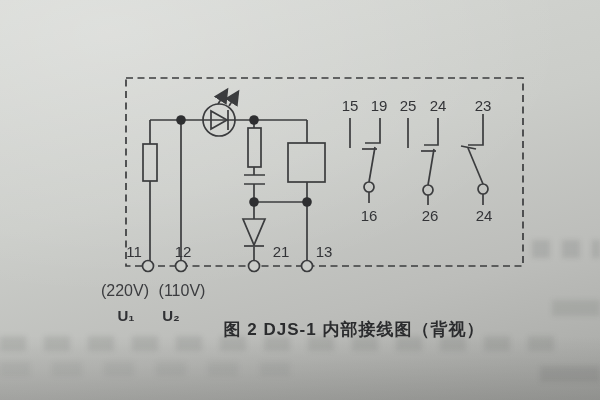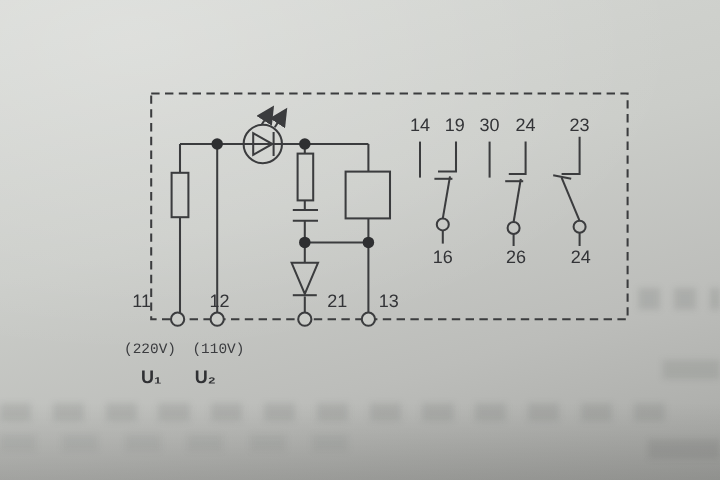--- a/index.html
+++ b/index.html
@@ -8,21 +8,21 @@
     font-family:"Liberation Sans","DejaVu Sans",sans-serif;
     background:
       radial-gradient(140% 120% at 18% 8%, rgba(255,255,255,0.25), rgba(0,0,0,0) 55%),
       linear-gradient(0deg, rgba(55,55,53,0.20), rgba(0,0,0,0) 16%),
       linear-gradient(165deg, #d6d8d4 0%, #cbcdc9 42%, #bcbdba 72%, #a6a7a4 100%);
   }
   .lbl{
     position:absolute;transform:translate(-50%,-50%);
     color:#333437;font-size:15px;line-height:1;white-space:nowrap;
   }
-  .volt{font-size:12px;color:#3b3c3f;font-family:Liberation Mono, monospace;}
+  .volt{font-size:16px;color:#3b3c3f;}
   .ulbl{font-size:15px;font-weight:bold;color:#303134;margin-top:38px;}
   #caption{
     position:absolute;left:354px;top:329px;transform:translate(-50%,-50%);
     font-size:17px;font-weight:600;color:#2b2c2e;letter-spacing:1px;white-space:nowrap;
   }
   svg{position:absolute;left:0;top:0;}
   .bleed{position:absolute;filter:blur(2.5px);pointer-events:none;}
 </style>
 </head>
 <body>
@@ -125,34 +125,35 @@
     </g>
 
     <g stroke="#3b3c3e" stroke-width="1.7" fill="#cbcdc9">
       <circle cx="148" cy="266" r="5.5"></circle>
       <circle cx="181" cy="266" r="5.5"></circle>
       <circle cx="254" cy="266" r="5.5"></circle>
       <circle cx="307" cy="266" r="5.5"></circle>
     </g>
   </svg>
 
-  <div class="lbl" style="left:350px;top:105px">14</div>
+  <div class="lbl" style="left:350px;top:105px">15</div>
   <div class="lbl" style="left:379px;top:105px">19</div>
-  <div class="lbl" style="left:408px;top:105px">30</div>
+  <div class="lbl" style="left:408px;top:105px">25</div>
   <div class="lbl" style="left:438px;top:105px">24</div>
   <div class="lbl" style="left:483px;top:105px">23</div>
 
   <div class="lbl" style="left:369px;top:215px">16</div>
   <div class="lbl" style="left:430px;top:215px">26</div>
   <div class="lbl" style="left:484px;top:215px">24</div>
 
-  <div class="lbl" style="left:118px;top:251px">11</div>
+  <div class="lbl" style="left:134px;top:251px">11</div>
   <div class="lbl" style="left:183px;top:251px">12</div>
   <div class="lbl" style="left:281px;top:251px">21</div>
   <div class="lbl" style="left:324px;top:251px">13</div>
 
   <div class="lbl ulbl" style="left:126px;top:277px">U₁</div>
   <div class="lbl ulbl" style="left:171px;top:277px">U₂</div>
   <div class="lbl volt" style="left:125px;top:291px">(220V)</div>
   <div class="lbl volt" style="left:182px;top:291px">(110V)</div>
 
+  <div id="caption">图 2 DJS-1 内部接线图（背视）</div>
 
 </div>
 
 </body></html>

